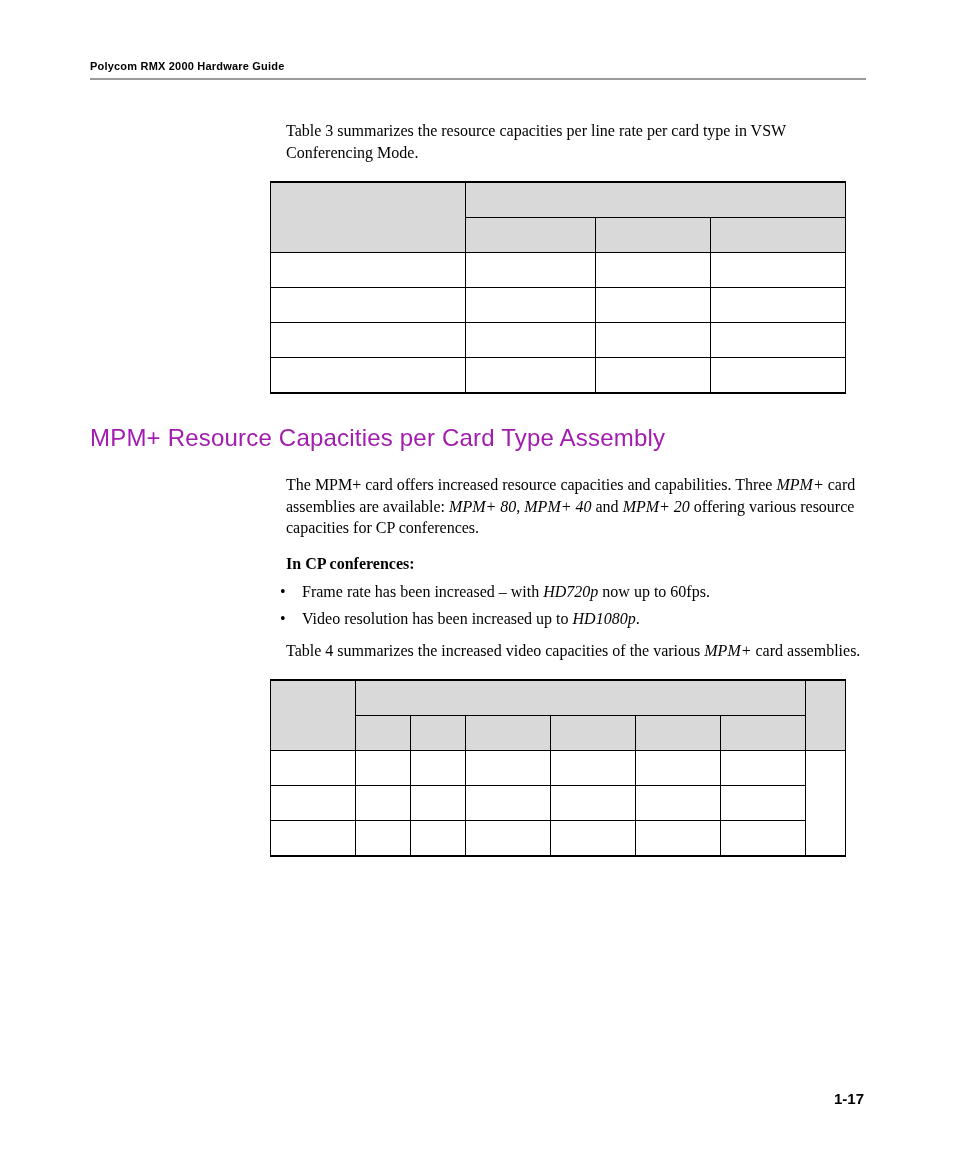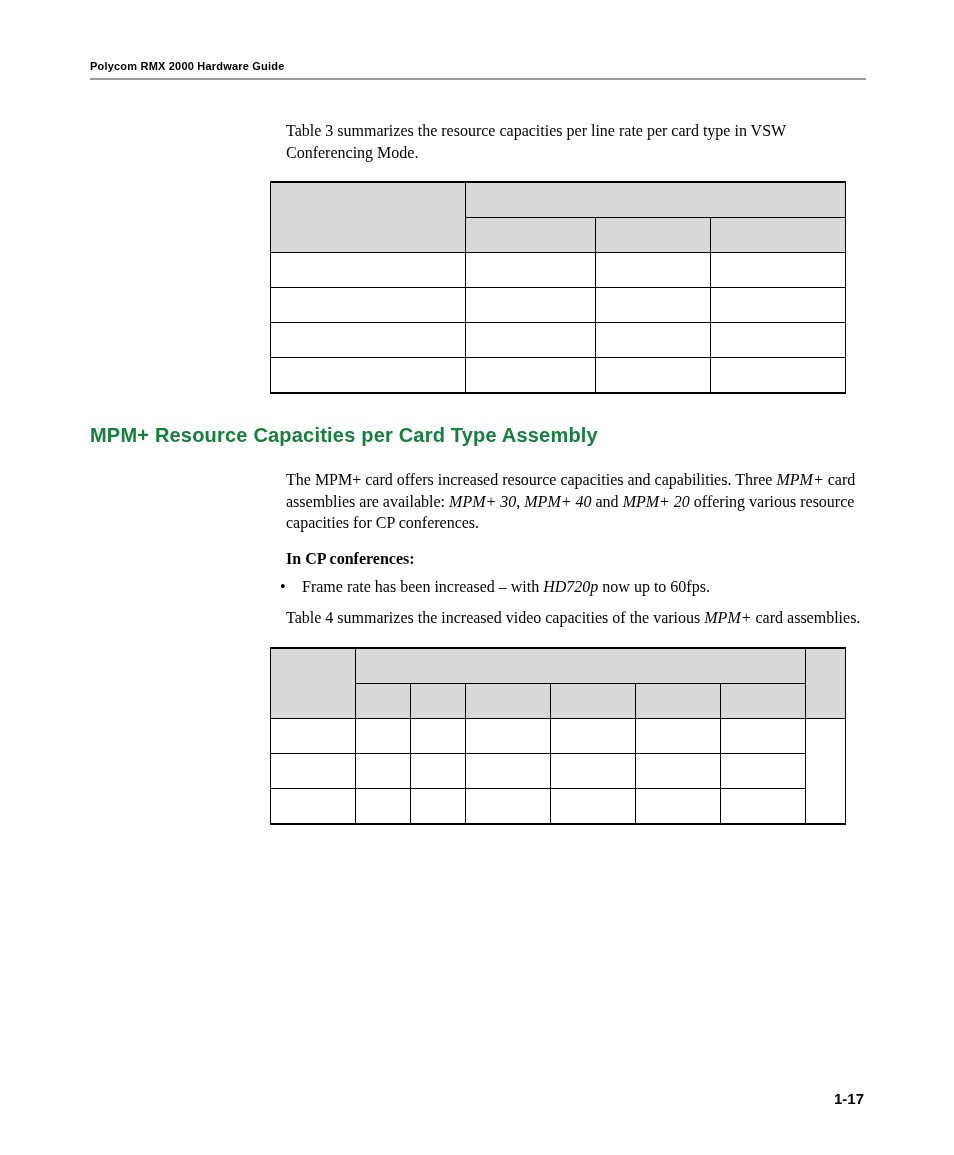--- a/index.html
+++ b/index.html
@@ -31,23 +31,23 @@
   .body-block {
     margin-left: 180px;
     font-size: 16px;
     line-height: 1.35;
   }
   .para {
     margin: 0 0 14px 16px;
   }
   .section-title {
     font-family: "Futura", "Century Gothic", "Trebuchet MS", Arial, sans-serif;
-    font-weight: bold;
-    color: #15803d;
-    font-size: 20px;
+    font-weight: normal;
+    color: #a21caf;
+    font-size: 24px;
     margin: 30px 0 22px 0;
     letter-spacing: 0.2px;
   }
   .bold { font-weight: bold; }
   .ital { font-style: italic; }
   ul.bullets {
     list-style: none;
     padding: 0;
     margin: 0 0 10px 0;
   }
@@ -149,28 +149,31 @@
       <td></td>
       <td></td>
     </tr>
   </tbody>
     </table>
 
   <h2 class="section-title">MPM+ Resource Capacities per Card Type Assembly</h2>
 
   <div class="body-block">
     <p class="para">
-      <span>The MPM+ card offers increased resource capacities and capabilities. Three </span><span class="ital">MPM+</span><span> card assemblies are available: </span><span class="ital">MPM+ 30</span><span>, </span><span class="ital">MPM+ 40</span><span> and </span><span class="ital">MPM+ 20</span><span> offering various resource capacities for CP conferences.</span>
+      <span>The MPM+ card offers increased resource capacities and capabilities. Three </span><span class="ital">MPM+</span><span> card assemblies are available: </span><span class="ital">MPM+ 80</span><span>, </span><span class="ital">MPM+ 40</span><span> and </span><span class="ital">MPM+ 20</span><span> offering various resource capacities for CP conferences.</span>
     </p>
 
     <p class="para bold" style="margin-bottom:6px">In CP conferences:</p>
 
     <ul class="bullets">
       <li>
         <span>Frame rate has been increased – with </span><span class="ital">HD720p</span><span> now up to 60fps.</span>
+      </li>
+      <li>
+        <span>Video resolution has been increased up to </span><span class="ital">HD1080p</span><span>.</span>
       </li>
     </ul>
 
     <p class="para">
       <span>Table 4 summarizes the increased video capacities of the various </span><span class="ital">MPM+</span><span> card assemblies.</span>
     </p>
   </div>
 
   <table class="doc-table t2">
     <colgroup>

